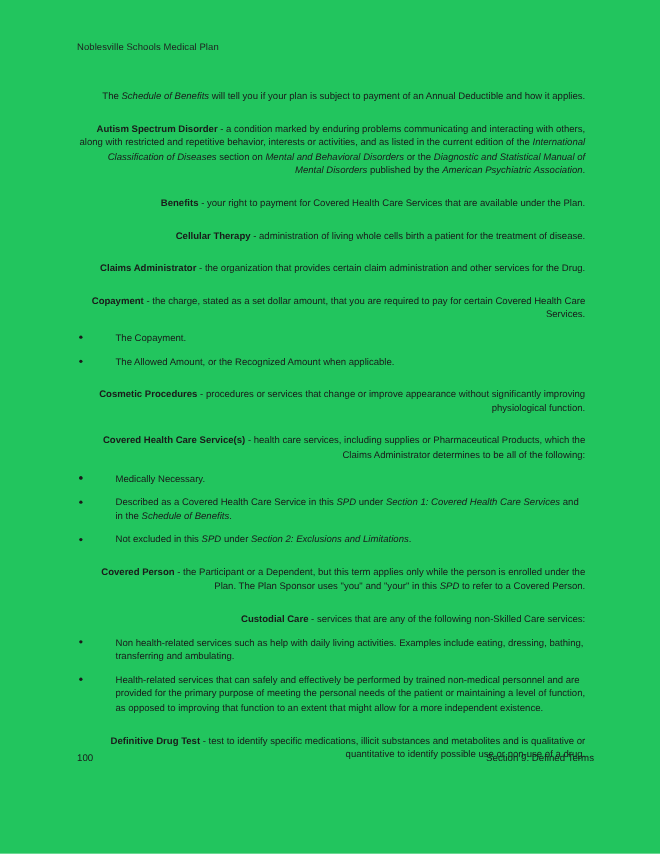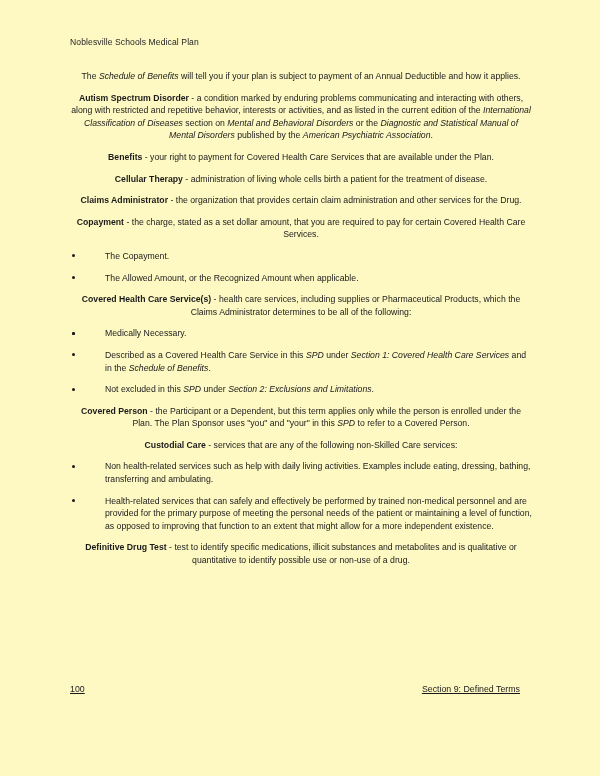--- a/index.html
+++ b/index.html
@@ -11,42 +11,42 @@
     width: 600px;
     height: 776px;
     font-family: "Liberation Sans", sans-serif;
     color: #1a1a1a;
     position: relative;
     overflow: hidden;
   }
   .page {
     position: absolute;
     inset: 0;
-    background: #fef9c3;
+    background: #22c55e;
   }
   .running-head {
     position: absolute;
     left: 70px;
     top: 36px;
     font-size: 8.6px;
     line-height: 12px;
     color: #1f1f1f;
     letter-spacing: 0.01em;
   }
   .content {
     position: absolute;
     left: 70px;
     top: 64px;
     width: 462px;
   }
   p.para {
-    margin: 6px 0 9px 0;
+    margin: 17px 0 9px 0;
     font-size: 8.7px;
     line-height: 12.6px;
-    text-align: center;
+    text-align: right;
     color: #1a1a1a;
   }
   .term {
     font-weight: bold;
   }
   .it {
     font-style: italic;
   }
   ul.bullets {
     list-style: none;
@@ -72,29 +72,28 @@
     height: 3px;
     background: #1a1a1a;
     border-radius: 50%;
   }
   .list-gap-after {
     margin-bottom: 9px;
   }
   .footer {
     position: absolute;
     left: 70px;
-    right: 80px;
+    right: 60px;
     top: 683px;
     display: flex;
     justify-content: space-between;
     align-items: center;
     font-size: 8.8px;
     line-height: 12px;
     color: #1a1a1a;
-    text-decoration: underline;
   }
 </style>
 </head>
 <body>
 
 <div class="page">
 
   <div class="running-head">Noblesville Schools Medical Plan</div>
 
   <div class="content">
@@ -112,20 +111,21 @@
 
 
     <p class="para"><span class="term">Copayment</span><span> - the charge, stated as a set dollar amount, that you are required to pay for certain Covered Health Care Services.</span></p>
 
 
     <ul class="bullets">
       <li><span class="dot"></span><span>The Copayment.</span></li>
       <li><span class="dot"></span><span>The Allowed Amount, or the Recognized Amount when applicable.</span></li>
     </ul>
 
+    <p class="para"><span class="term">Cosmetic Procedures</span><span> - procedures or services that change or improve appearance without significantly improving physiological function.</span></p>
 
     <p class="para"><span class="term">Covered Health Care Service(s)</span><span> - health care services, including supplies or Pharmaceutical Products, which the Claims Administrator determines to be all of the following:</span></p>
 
     <ul class="bullets">
       <li><span class="dot"></span></li>
       <li><span class="dot"></span><span>Medically Necessary.</span></li>
       <li><span class="dot"></span><span>Described as a Covered Health Care Service in this </span><span class="it">SPD</span><span> under </span><span class="it">Section 1: Covered Health Care Services</span><span> and in the </span><span class="it">Schedule of Benefits</span><span>.</span></li>
       <li><span class="dot"></span><span>Not excluded in this </span><span class="it">SPD</span><span> under </span><span class="it">Section 2: Exclusions and Limitations</span><span>.</span></li>
     </ul>
 

